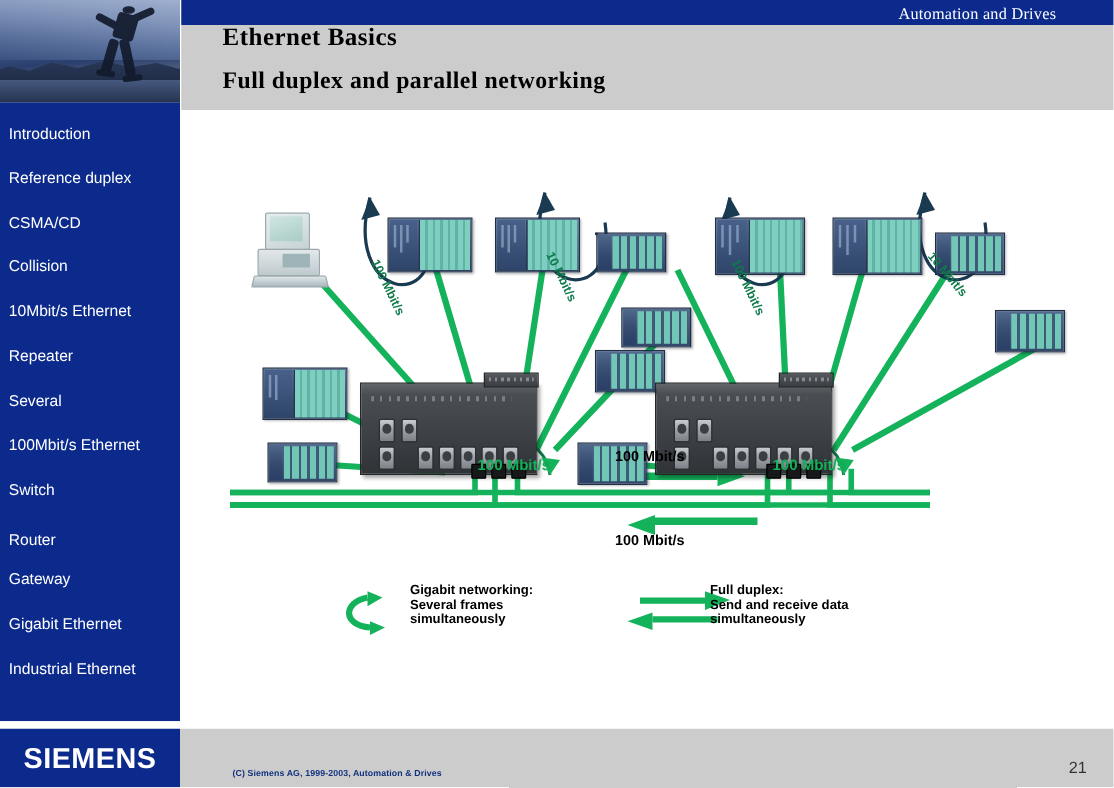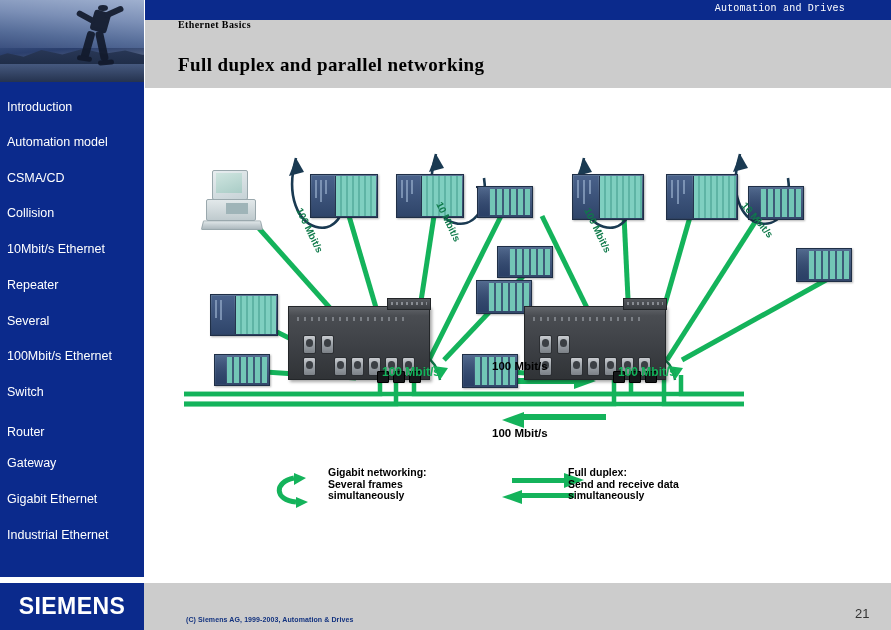--- a/index.html
+++ b/index.html
@@ -22,25 +22,25 @@
   .f-head{left:40%;top:0;width:15%;height:9%;border-radius:50% !important;}
   .f-torso{left:30%;top:9%;width:26%;height:30%;transform:rotate(16deg);}
   .f-arm1{left:6%;top:13%;width:30%;height:8%;transform:rotate(28deg);}
   .f-arm2{left:48%;top:6%;width:30%;height:8%;transform:rotate(-24deg);}
   .f-leg1{left:18%;top:38%;width:12%;height:40%;transform:rotate(16deg);}
   .f-leg2{left:40%;top:38%;width:12%;height:44%;transform:rotate(-12deg);}
   .f-foot1{left:8%;top:74%;width:22%;height:7%;transform:rotate(8deg);}
   .f-foot2{left:40%;top:80%;width:24%;height:7%;transform:rotate(-6deg);}
 
   .hdr-topbar{position:absolute;left:145px;top:0;width:746px;height:20px;background:#0b2a8c;}
-  .hdr-topbar .ad{position:absolute;right:46px;top:3px;color:#ffffff;font-family:Liberation Mono, monospace;
-     font-size:10px;letter-spacing:.2px;white-space:nowrap;}
+  .hdr-topbar .ad{position:absolute;right:46px;top:3px;color:#ffffff;font-family:Liberation Serif, serif;
+     font-size:13px;letter-spacing:.2px;white-space:nowrap;}
   .hdr-band{position:absolute;left:145px;top:20px;width:746px;height:68px;background:#cccccc;}
   .hdr-t1{position:absolute;left:178px;top:19px;font-family:"Liberation Serif",serif;font-weight:bold;
-     font-size:10px;color:#000;letter-spacing:.4px;}
+     font-size:20px;color:#000;letter-spacing:.4px;}
   .hdr-t2{position:absolute;left:178px;top:54px;font-family:"Liberation Serif",serif;font-weight:bold;
      font-size:19px;color:#000;letter-spacing:.4px;}
 
   
   .sidebar{position:absolute;left:0;top:82px;width:144px;height:495px;background:#0b2a8c;}
   .nav{position:absolute;left:0;top:0;width:144px;}
   .nav-item{position:absolute;left:7px;color:#ffffff;font-size:12.5px;white-space:nowrap;
      font-family:"Liberation Sans",sans-serif;}
 
   
@@ -132,21 +132,21 @@
   <div class="hdr-topbar">
     <span class="ad">Automation and Drives</span>
   </div>
   <div class="hdr-band"></div>
   <div class="hdr-t1">Ethernet Basics</div>
   <div class="hdr-t2">Full duplex and parallel networking</div>
 
   <div class="sidebar">
     <div class="nav">
       <div class="nav-item" style="top:18px">Introduction</div>
-      <div class="nav-item" style="top:53px">Automation model</div>
+      <div class="nav-item" style="top:53px">Reference duplex</div>
       <div class="nav-item" style="top:89px">CSMA/CD</div>
       <div class="nav-item" style="top:124px">Collision</div>
       <div class="nav-item" style="top:160px">10Mbit/s Ethernet</div>
       <div class="nav-item" style="top:196px">Repeater</div>
       <div class="nav-item" style="top:232px">Several</div>
       <div class="nav-item" style="top:267px">100Mbit/s Ethernet</div>
       <div class="nav-item" style="top:303px">Switch</div>
       <div class="nav-item" style="top:343px">Router</div>
       <div class="nav-item" style="top:374px">Gateway</div>
       <div class="nav-item" style="top:410px">Gigabit Ethernet</div>

